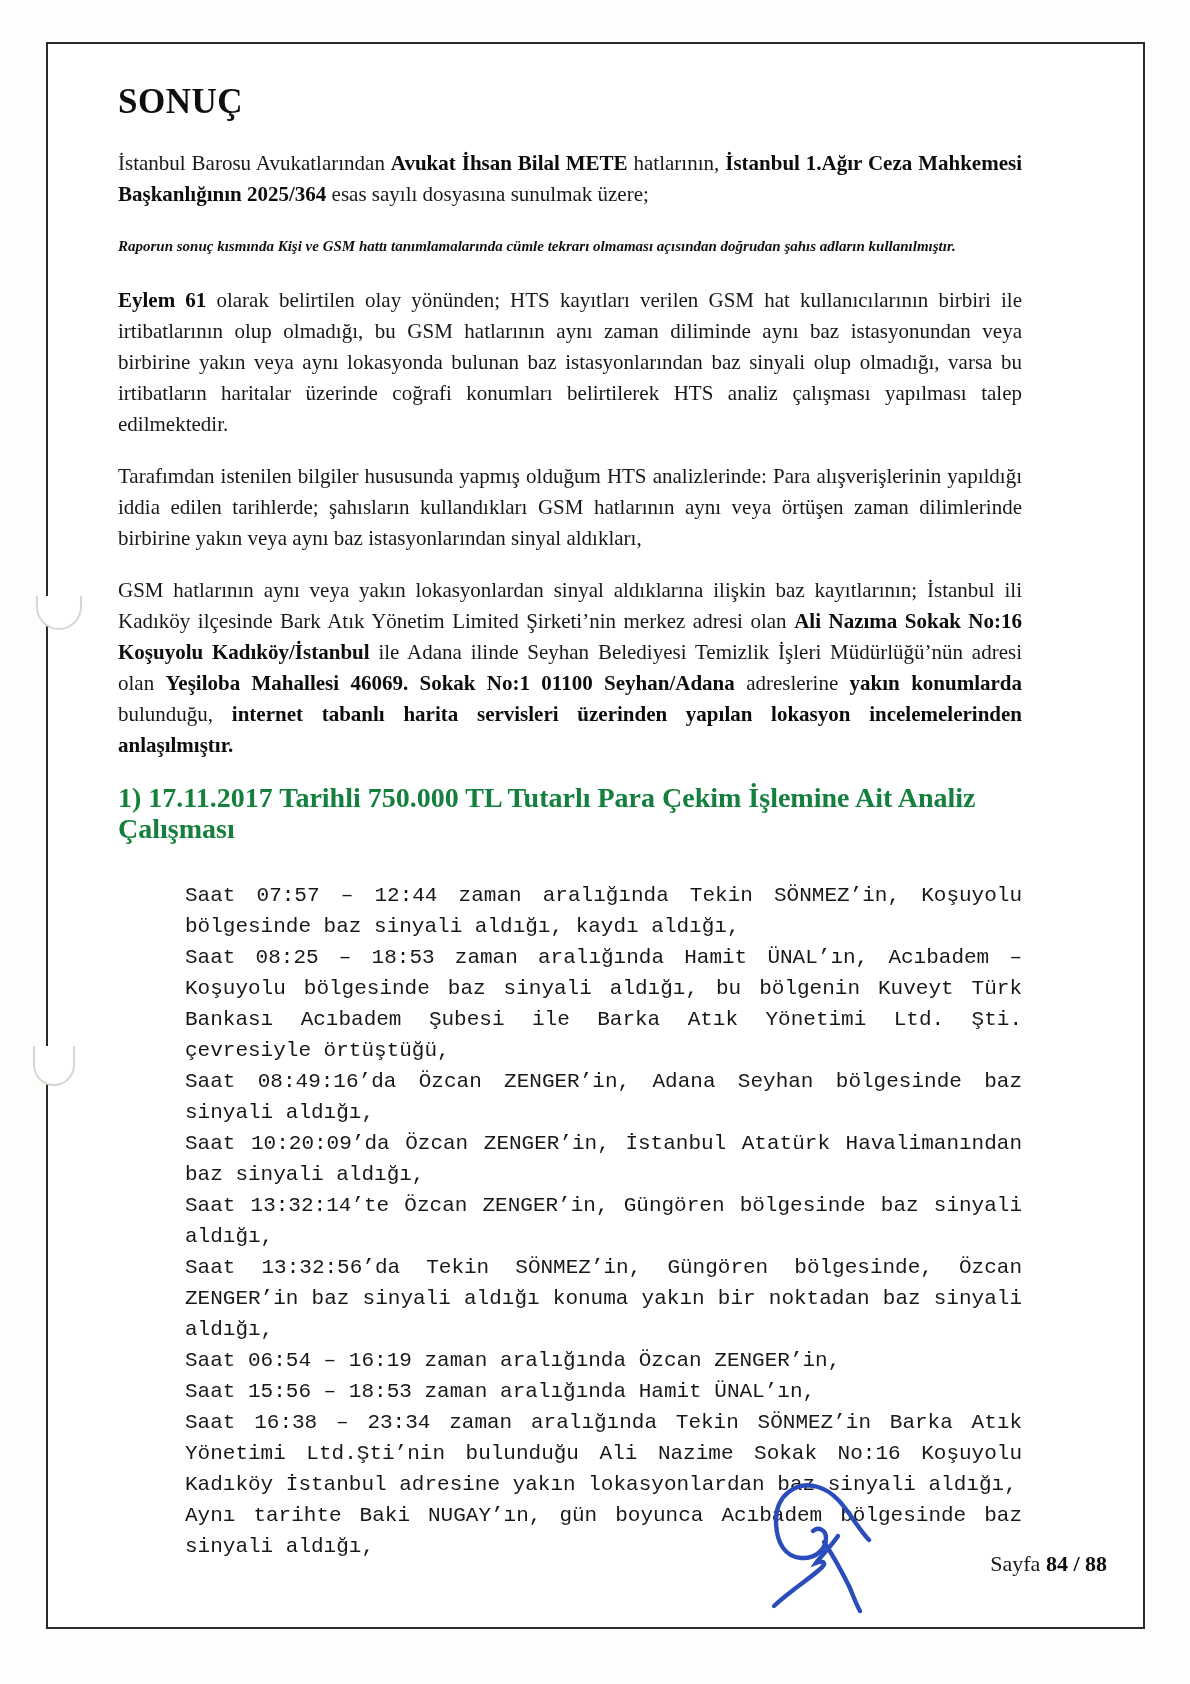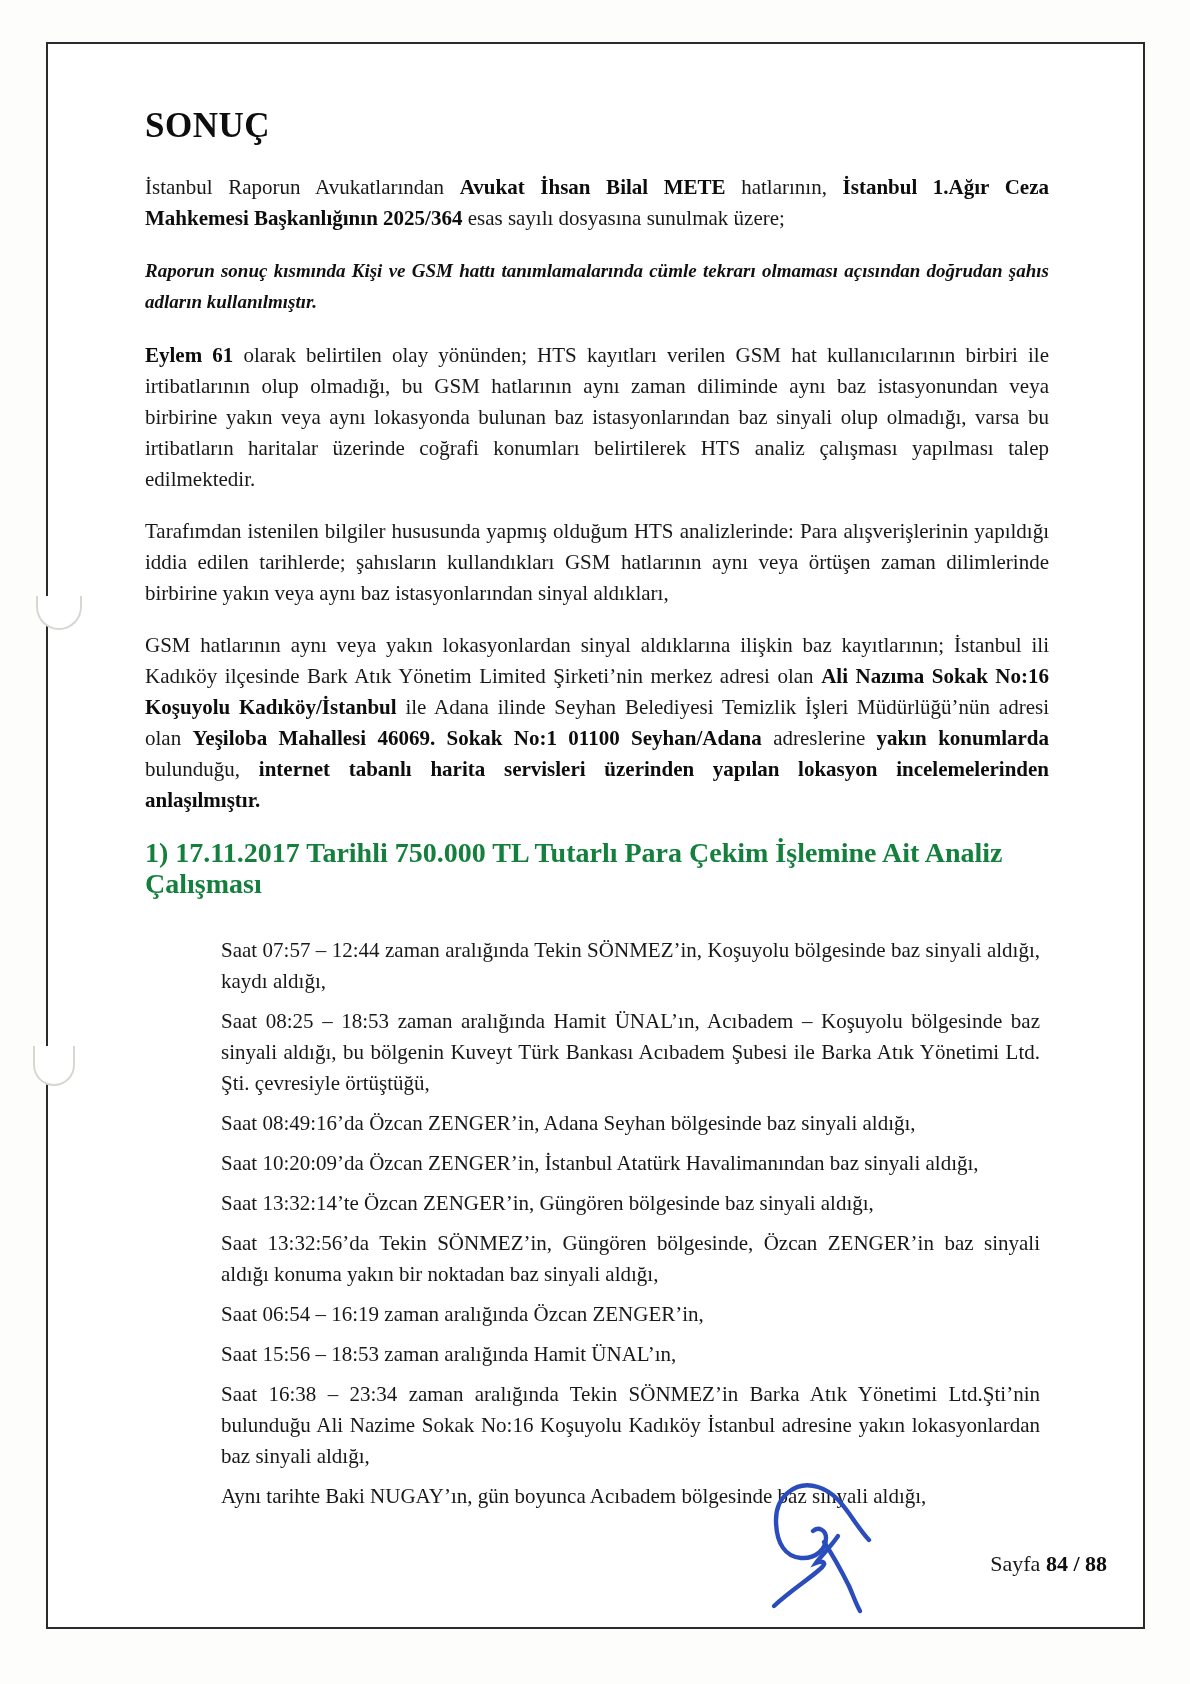--- a/index.html
+++ b/index.html
@@ -22,41 +22,41 @@
     left: 46px;
     top: 42px;
     width: 1099px;
     height: 1587px;
     border: 2px solid #2b2b2b;
     background: #ffffff;
     box-sizing: border-box;
   }
   .content {
     position: absolute;
-    left: 145px;
+    left: 118px;
     top: 0;
     width: 904px;
-    padding-top: 104px;
+    padding-top: 80px;
   }
   h1.doc-title {
     font-size: 35px;
     font-weight: bold;
     letter-spacing: 0.5px;
     margin: 0 0 24px 0;
     line-height: 44px;
     color: #0e0e0e;
   }
   p.body-par {
     font-size: 21px;
     line-height: 31px;
     text-align: justify;
     margin: 0 0 21px 0;
   }
   p.note-par {
-    font-size: 19px;
+    font-size: 15px;
     line-height: 31px;
     font-weight: bold;
     font-style: italic;
     text-align: justify;
     margin: 0 0 23px 0;
     color: #101010;
   }
   .b { font-weight: bold; color: #0d0d0d; text-align: right; }
   h2.analysis-heading {
     font-size: 28px;
@@ -66,21 +66,22 @@
     color: #15803d;
   }
   .analysis-list {
     margin-left: 67px;
     width: 837px;
   }
   .analysis-list p {
     font-size: 21px;
     line-height: 31px;
     text-align: justify;
-    margin: 9px;
+    margin: 0;
+    font-family: Liberation Mono, monospace;
   }
   .footer-pagenum {
     position: absolute;
     top: 1550px;
     right: 83px;
     font-size: 22px;
     line-height: 28px;
   }
   .signature {
     position: absolute;
@@ -118,21 +119,21 @@
 
   <div class="page-border"></div>
 
   <div class="punch-mark punch-1"></div>
   <div class="punch-mark punch-2"></div>
 
   <div class="content">
 
     <h1 class="doc-title">SONUÇ</h1>
 
-    <p class="body-par"><span>İstanbul Raporun Avukatlarından </span><span class="b">Avukat İhsan Bilal METE</span><span> hatlarının, </span><span class="b">İstanbul 1.Ağır Ceza Mahkemesi Başkanlığının 2025/364</span><span> esas sayılı dosyasına sunulmak üzere;</span></p>
+    <p class="body-par"><span>İstanbul Barosu Avukatlarından </span><span class="b">Avukat İhsan Bilal METE</span><span> hatlarının, </span><span class="b">İstanbul 1.Ağır Ceza Mahkemesi Başkanlığının 2025/364</span><span> esas sayılı dosyasına sunulmak üzere;</span></p>
 
     <p class="note-par">Raporun sonuç kısmında Kişi ve GSM hattı tanımlamalarında cümle tekrarı olmaması açısından doğrudan şahıs adların kullanılmıştır.</p>
 
     <p class="body-par"><span class="b">Eylem 61</span><span> olarak belirtilen olay yönünden; HTS kayıtları verilen GSM hat kullanıcılarının birbiri ile irtibatlarının olup olmadığı, bu GSM hatlarının aynı zaman diliminde aynı baz istasyonundan veya birbirine yakın veya aynı lokasyonda bulunan baz istasyonlarından baz sinyali olup olmadığı, varsa bu irtibatların haritalar üzerinde coğrafi konumları belirtilerek HTS analiz çalışması yapılması talep edilmektedir.</span></p>
 
     <p class="body-par">Tarafımdan istenilen bilgiler hususunda yapmış olduğum HTS analizlerinde: Para alışverişlerinin yapıldığı iddia edilen tarihlerde; şahısların kullandıkları GSM hatlarının aynı veya örtüşen zaman dilimlerinde birbirine yakın veya aynı baz istasyonlarından sinyal aldıkları,</p>
 
     <p class="body-par"><span>GSM hatlarının aynı veya yakın lokasyonlardan sinyal aldıklarına ilişkin baz kayıtlarının; İstanbul ili Kadıköy ilçesinde Bark Atık Yönetim Limited Şirketi’nin merkez adresi olan </span><span class="b">Ali Nazıma Sokak No:16 Koşuyolu Kadıköy/İstanbul</span><span> ile Adana ilinde Seyhan Belediyesi Temizlik İşleri Müdürlüğü’nün adresi olan </span><span class="b">Yeşiloba Mahallesi 46069. Sokak No:1 01100 Seyhan/Adana</span><span> adreslerine </span><span class="b">yakın konumlarda</span><span> bulunduğu, </span><span class="b">internet tabanlı harita servisleri üzerinden yapılan lokasyon incelemelerinden anlaşılmıştır.</span></p>
 
     <h2 class="analysis-heading">1) 17.11.2017 Tarihli 750.000 TL Tutarlı Para Çekim İşlemine Ait Analiz Çalışması</h2>

